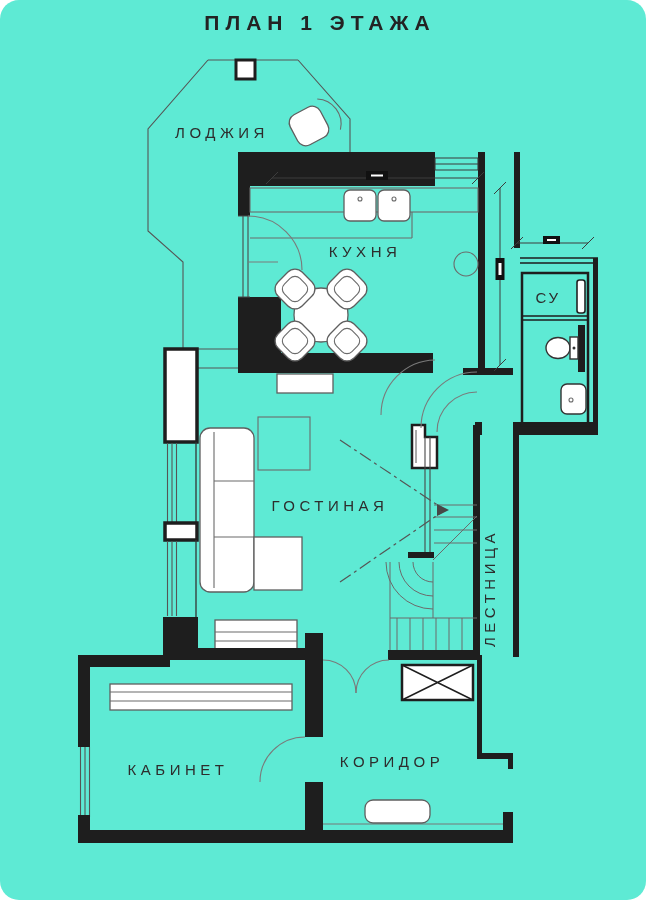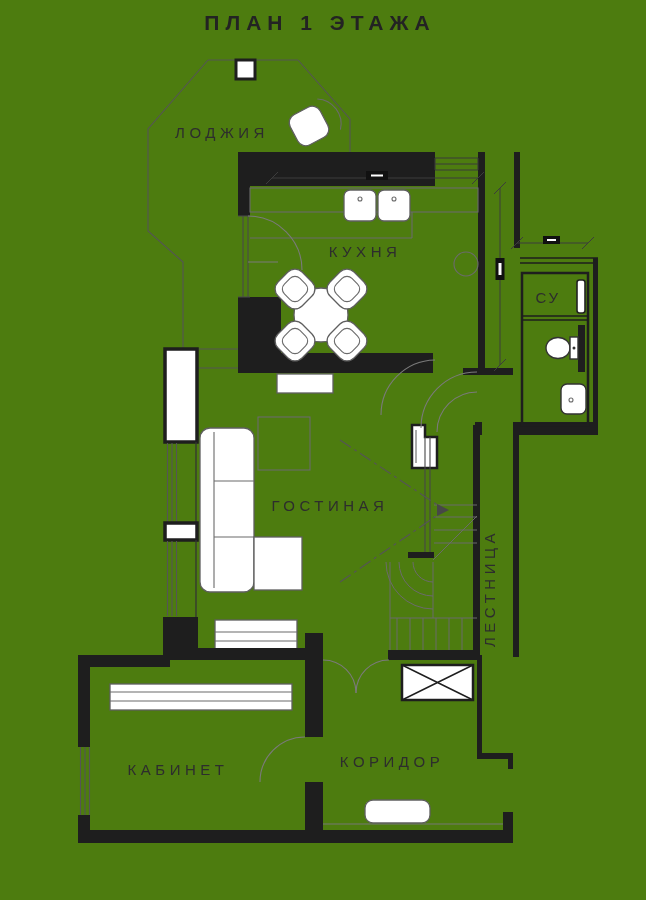--- a/index.html
+++ b/index.html
@@ -1,17 +1,17 @@
 <!DOCTYPE html>
 <html><head>
 <meta charset="utf-8">
 <style>
   html,body{margin:0;padding:0;background:#ffffff;}
   body{width:646px;height:900px;font-family:"Liberation Sans", sans-serif;}
-  .canvas{position:relative;width:646px;height:900px;background:#4d7c0f;overflow:hidden;}
+  .canvas{position:relative;width:646px;height:900px;background:#5eead4;overflow:hidden;border-radius:19px;}
   svg{display:block;}
   .wall{fill:#1e1e1e;stroke:none;}
   .box{fill:#ffffff;stroke:#1e1e1e;}
   .furn{stroke:#5f5f5f;fill:#ffffff;stroke-width:1.3;}
   .furnl{stroke:#6b6b6b;fill:none;stroke-width:1.1;}
   .thin{stroke:#555555;fill:none;stroke-width:1.1;}
   .door{stroke:#7a7a7a;fill:none;stroke-width:1.1;}
   .dim{stroke:#3c3c3c;fill:none;stroke-width:1;}
   .dimblob{fill:#111111;}
   .dimslit{fill:#ffffff;}

